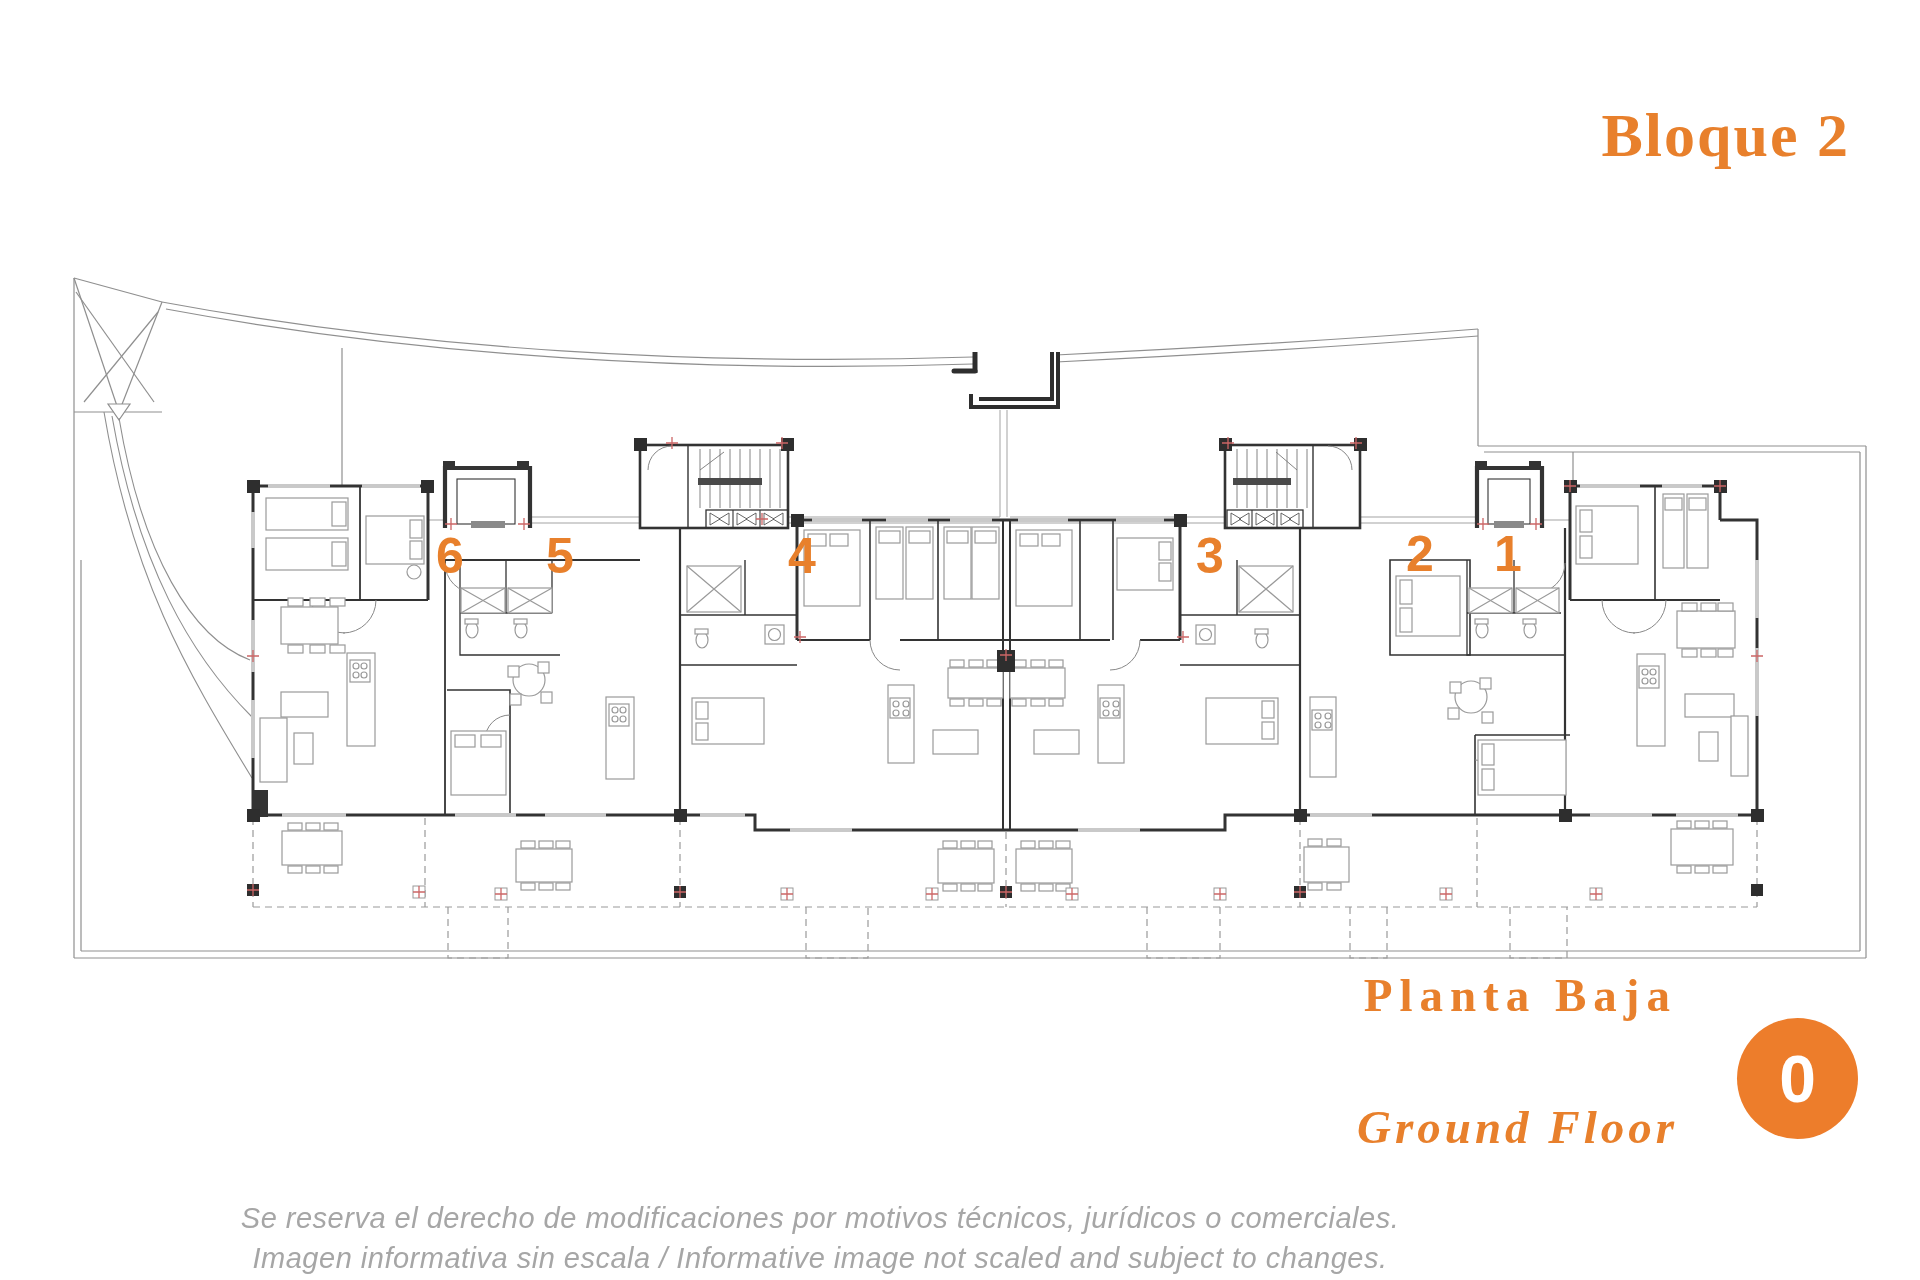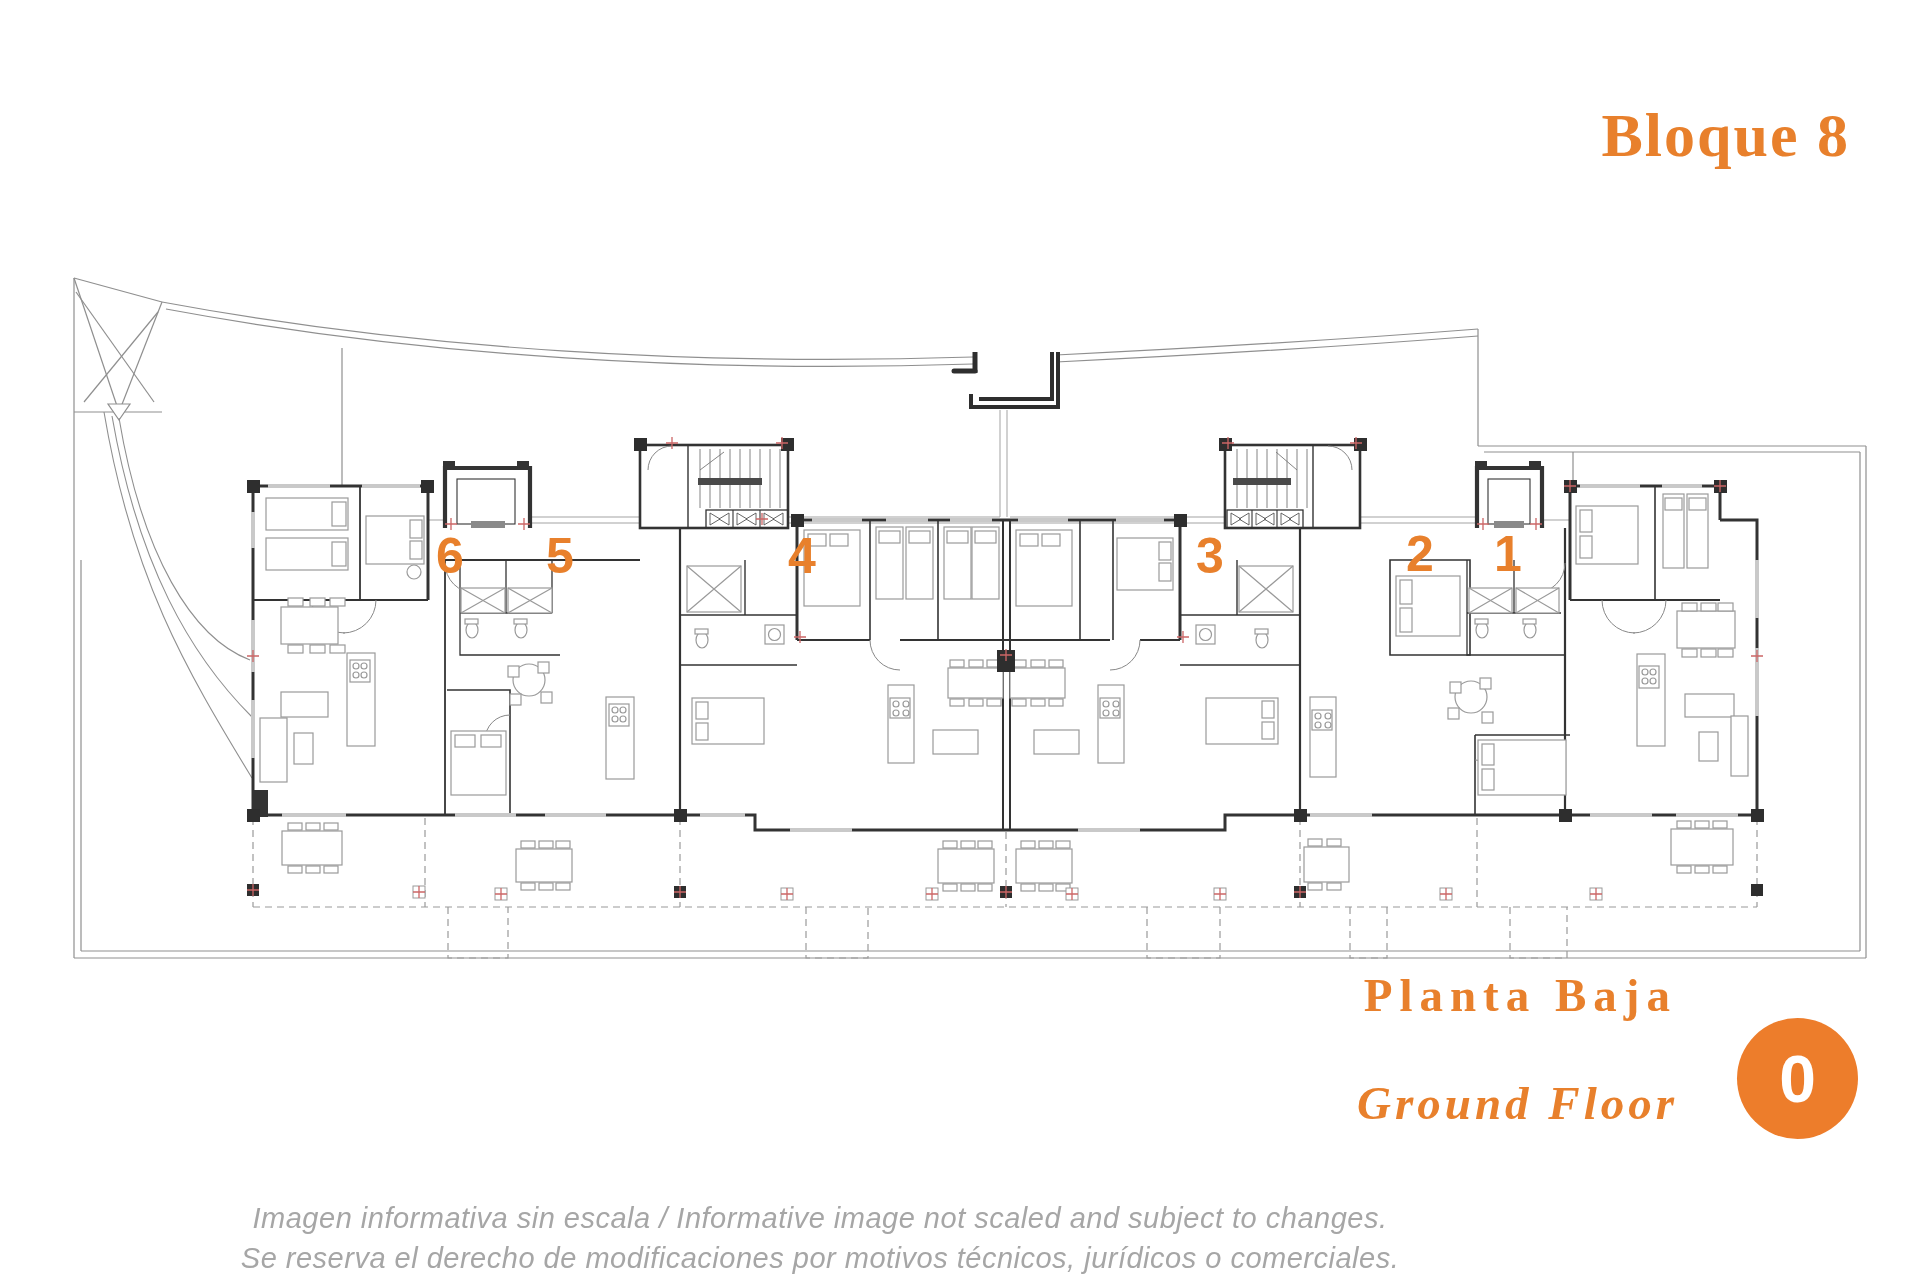--- a/index.html
+++ b/index.html
@@ -4,37 +4,37 @@
 <style>
   html,body{margin:0;padding:0}
   body{width:1920px;height:1280px;overflow:hidden;background:#ffffff;position:relative;
        font-family:"Liberation Sans",sans-serif}
   .block-title{position:absolute;top:100px;right:70px;color:#e8802c;
        font-family:"Liberation Serif","DejaVu Serif",serif;font-weight:700;font-size:62px;
        letter-spacing:2px;white-space:nowrap}
   .floor-es{position:absolute;top:968px;right:243px;color:#e8802c;
        font-family:"Liberation Serif","DejaVu Serif",serif;font-weight:700;font-size:47px;
        letter-spacing:7px;white-space:nowrap}
-  .floor-en{position:absolute;top:1076px;right:242px;color:#e8802c;
+  .floor-en{position:absolute;top:1100px;right:242px;color:#e8802c;
        font-family:"Liberation Serif","DejaVu Serif",serif;font-weight:700;font-style:italic;
        font-size:47px;letter-spacing:4px;white-space:nowrap}
   .floor-badge{position:absolute;left:1737px;top:1018px;width:121px;height:121px;border-radius:50%;
        background:#ed7d2b;display:flex;align-items:center;justify-content:center}
   .floor-badge span{color:#ffffff;font-weight:700;font-size:66px;line-height:1;
        font-family:"Liberation Sans",sans-serif}
   .disclaimer{position:absolute;left:210px;top:1198px;width:1220px;text-align:center;color:#a6a6a6;
        font-style:italic;font-size:29px;line-height:40px;letter-spacing:.5px;
        font-family:"Liberation Sans",sans-serif}
   .plan-svg{position:absolute;left:0;top:0}
   .unum{font-family:"Liberation Sans",sans-serif;font-weight:700;font-size:50px;fill:#e8802c}
 </style>
 </head>
 <body>
 
-<div class="block-title">Bloque 8</div>
+<div class="block-title">Bloque 2</div>
 
 <svg class="plan-svg" width="1920" height="1280" viewBox="0 0 1920 1280">
 
   <g stroke="#8f8f8f" fill="none" stroke-width="1.2">
     <path d="M74,278 V958"></path>
     <path d="M81,560 V951"></path>
     <path d="M74,958 H1866"></path>
     <path d="M81,951 H1860"></path>
     <path d="M1866,446 V958"></path>
     <path d="M1860,452 V951"></path>
@@ -536,15 +536,15 @@
 </svg>
 
 <div class="floor-es">Planta Baja</div>
 <div class="floor-en">Ground Floor</div>
 
 <div class="floor-badge">
   <span>0</span>
 </div>
 
 <div class="disclaimer">
+  <div>Se reserva el derecho de modificaciones por motivos técnicos, jurídicos o comerciales.</div>
   <div>Imagen informativa sin escala /  Informative image not scaled and subject to changes.</div>
-  <div>Se reserva el derecho de modificaciones por motivos técnicos, jurídicos o comerciales.</div>
 </div>
 
 </body></html>

